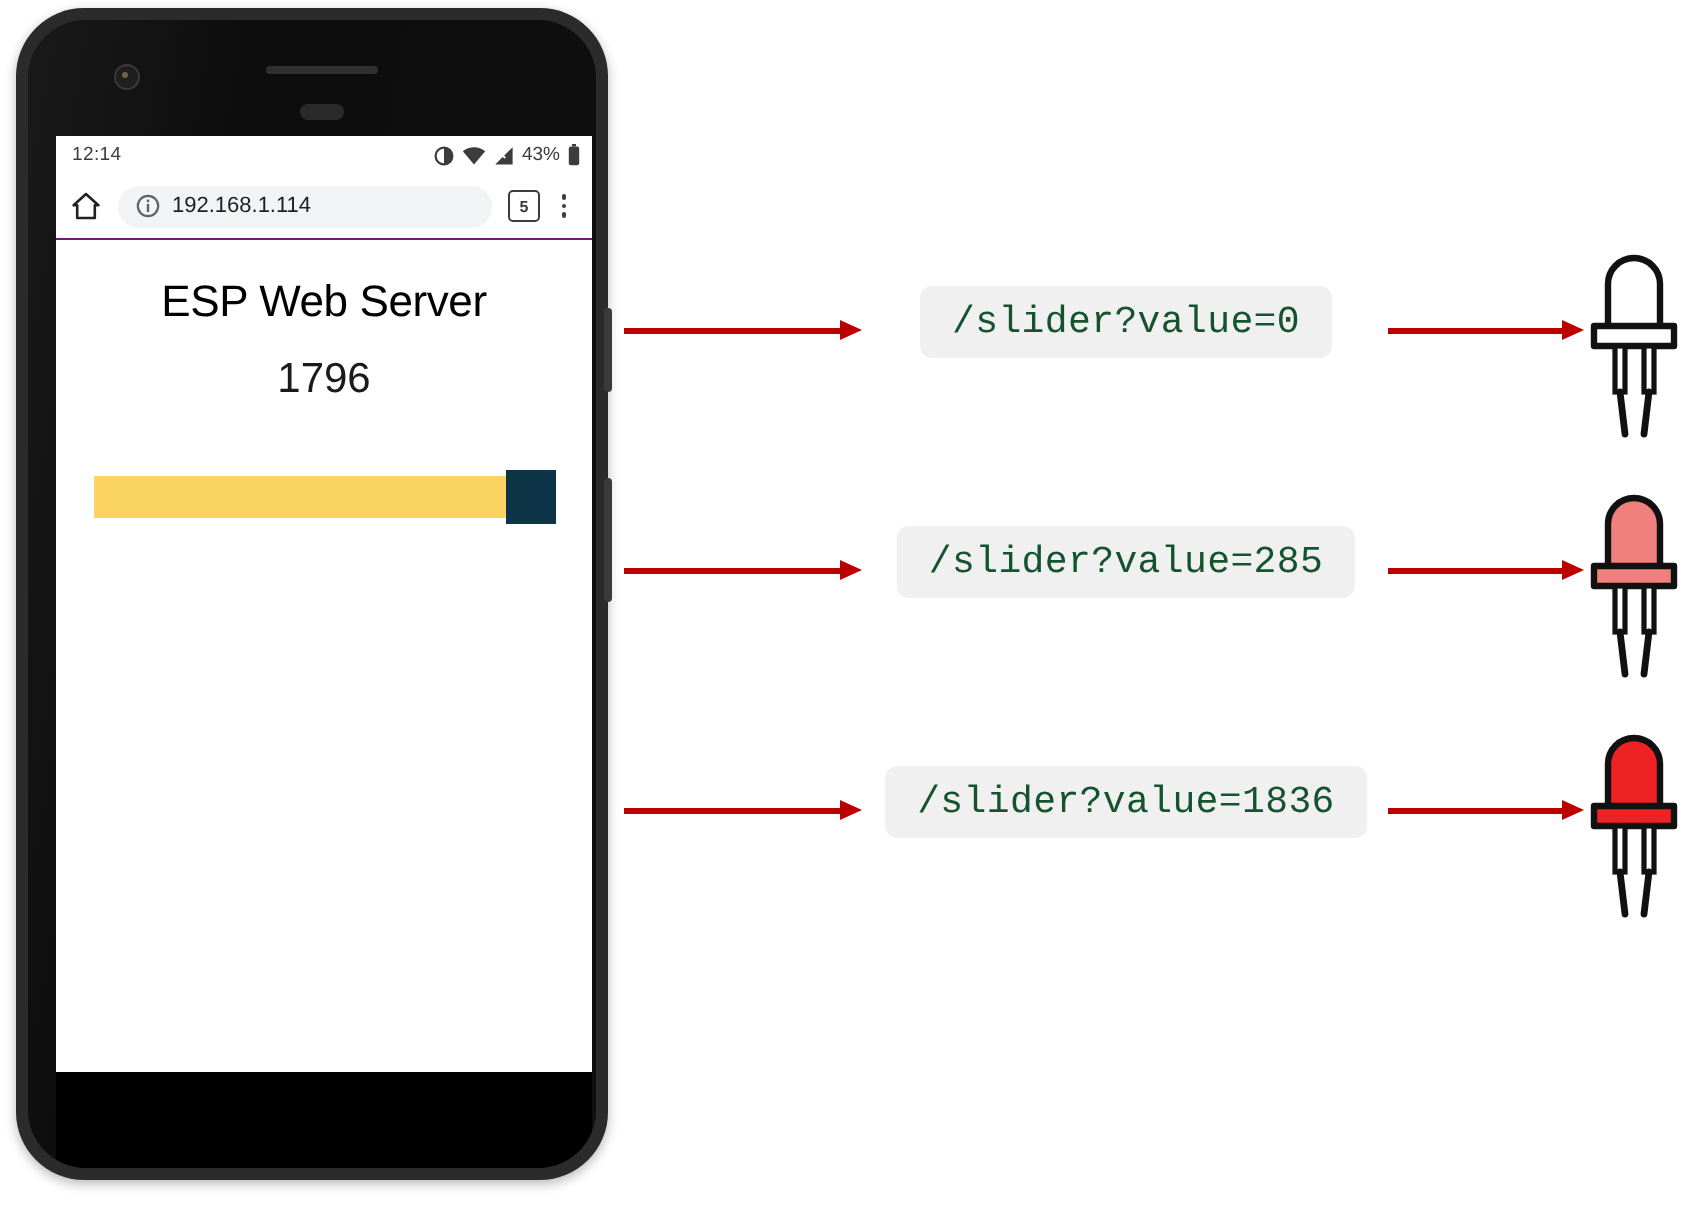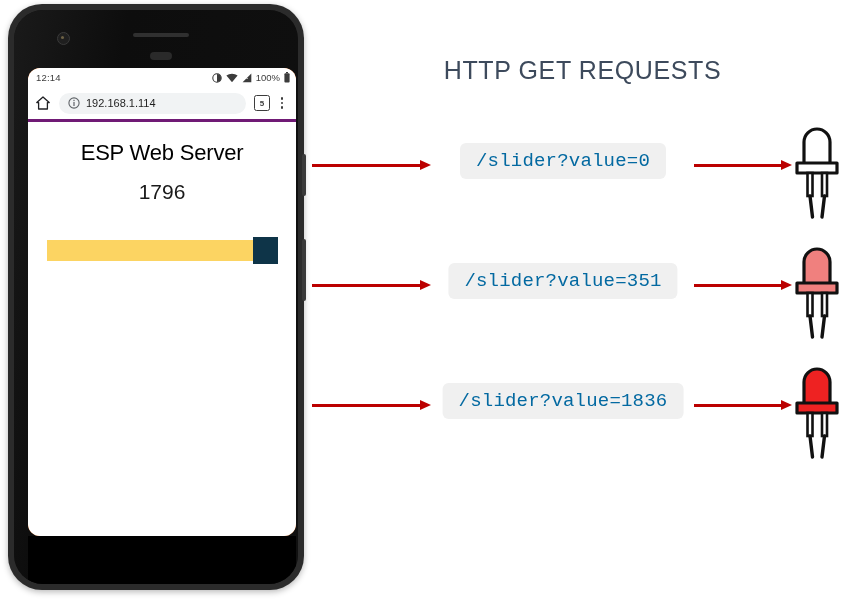--- a/index.html
+++ b/index.html
@@ -99,21 +99,20 @@
 
   
   #screen {
     position: absolute;
     left: 14px;
     top: 58px;
     width: 268px;
     height: 468px;
     background: #f97316;
     overflow: hidden;
-    border-radius: 12px;
   }
 
   
   #statusbar {
     height: 19px;
     background: #ffffff;
     display: flex;
     align-items: center;
     padding: 0 6px 0 8px;
     font-size: 9.5px;
@@ -130,21 +129,21 @@
   .sb-icon { display: block; }
   #status-battery-text { font-size: 9.5px; color: #3c3c3c; }
 
   
   #browserbar {
     height: 32px;
     background: #ffffff;
     display: flex;
     align-items: center;
     padding: 0 7px;
-    border-bottom: 3px solid #701a75;
+    border-bottom: 1px solid #701a75;
   }
   #home-icon { width: 16px; height: 16px; flex: 0 0 auto; }
   #omnibox {
     flex: 1 1 auto;
     height: 21px;
     margin: 0 8px;
     background: #f1f3f4;
     border-radius: 11px;
     display: flex;
     align-items: center;
@@ -284,21 +283,21 @@
 
   
   .chip {
     position: absolute;
     top: 33px;
     background: #f0f0f0;
     border-radius: 6px;
     padding: 7px 16px;
     font-family: "Liberation Mono", monospace;
     font-size: 19px;
-    color: #0369a1;
+    color: #14532d;
     white-space: nowrap;
     letter-spacing: .2px;
     transform: translateX(-50%);
     left: 251px;
   }
 
   
   .led {
     position: absolute;
     left: 477px;
@@ -327,21 +326,21 @@
             <circle cx="5" cy="5" r="4.2" fill="none" stroke="#3c3c3c" stroke-width="1.1"></circle>
             <path d="M5 1 A4 4 0 0 1 5 9 Z" fill="#3c3c3c"></path>
           </svg>
           <svg class="sb-icon" width="12" height="10" viewBox="0 0 12 10">
             <path d="M6 9.2 L0.4 2.6 A9 9 0 0 1 11.6 2.6 Z" fill="#3c3c3c"></path>
           </svg>
           <svg class="sb-icon" width="10" height="10" viewBox="0 0 10 10">
             <path d="M9.3 0.6 L9.3 9.3 L0.6 9.3 Z" fill="#3c3c3c"></path>
             <path d="M2.2 2.6 L5.6 6.0" stroke="#ffffff" stroke-width="1"></path>
           </svg>
-          <span id="status-battery-text">100%</span>
+          <span id="status-battery-text">43%</span>
           <svg class="sb-icon" width="6" height="11" viewBox="0 0 6 11">
             <rect x="2" y="0" width="2" height="1.2" fill="#3c3c3c"></rect>
             <rect x="0.4" y="1.2" width="5.2" height="9.4" rx="1" fill="#3c3c3c"></rect>
           </svg>
         </span>
       </div>
 
       <div id="browserbar">
         <svg id="home-icon" viewBox="0 0 16 16">
           <path d="M8 2 L14.2 7.6 L12.4 7.6 L12.4 14 L3.6 14 L3.6 7.6 L1.8 7.6 Z" fill="none" stroke="#202124" stroke-width="1.3" stroke-linejoin="round"></path>
@@ -375,21 +374,20 @@
 
     </div>
     <div id="screen-bottom"></div>
   </div>
   <div id="btn-power"></div>
   <div id="btn-volume"></div>
 </div>
 
 <div id="diagram">
 
-  <div id="diagram-title">HTTP GET REQUESTS</div>
 
   <div class="row" id="row-0">
     <div class="arrow arrow-left">
       <div class="shaft"></div>
       <div class="head"></div>
     </div>
     <div class="chip">/slider?value=0</div>
     <div class="arrow arrow-right">
       <div class="shaft"></div>
       <div class="head"></div>
@@ -402,21 +400,21 @@
       <path d="M21 78 L23.5 99" stroke="#111111" stroke-width="3.4" stroke-linecap="round"></path>
       <path d="M35.5 78 L33 99" stroke="#111111" stroke-width="3.4" stroke-linecap="round"></path>
     </svg>
   </div>
 
   <div class="row" id="row-1">
     <div class="arrow arrow-left">
       <div class="shaft"></div>
       <div class="head"></div>
     </div>
-    <div class="chip">/slider?value=351</div>
+    <div class="chip">/slider?value=285</div>
     <div class="arrow arrow-right">
       <div class="shaft"></div>
       <div class="head"></div>
     </div>
     <svg class="led" viewBox="0 0 56 102">
       <path d="M15 46 L15 24 A13 13 0 0 1 41 24 L41 46 Z" fill="#f0807e" stroke="#111111" stroke-width="3.2" stroke-linejoin="round"></path>
       <rect x="8" y="45" width="40" height="10" fill="#f0807e" stroke="#111111" stroke-width="3.2" stroke-linejoin="round"></rect>
       <rect x="18.5" y="55" width="5" height="23" fill="#ffffff" stroke="#111111" stroke-width="2.6"></rect>
       <rect x="33" y="55" width="5" height="23" fill="#ffffff" stroke="#111111" stroke-width="2.6"></rect>
       <path d="M21 78 L23.5 99" stroke="#111111" stroke-width="3.4" stroke-linecap="round"></path>

